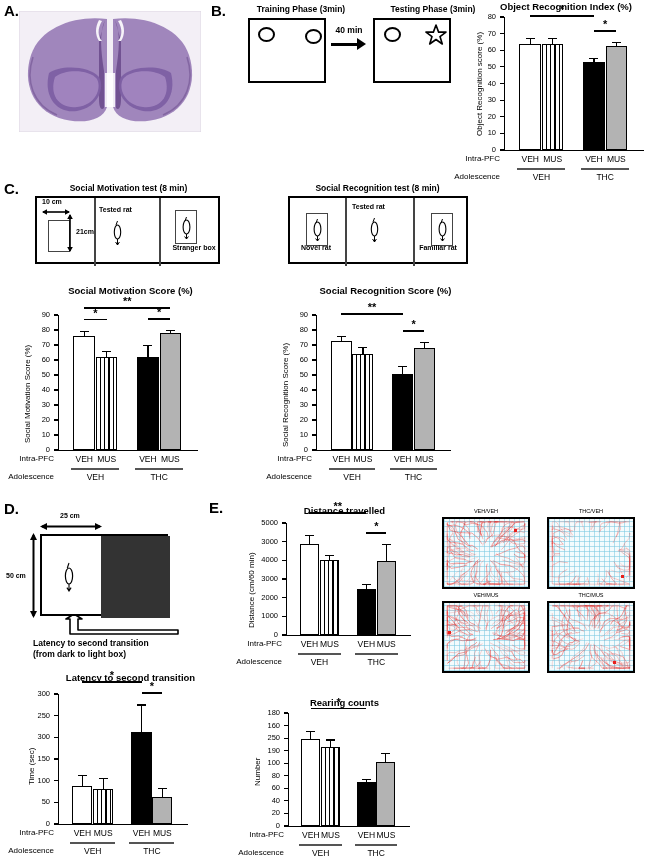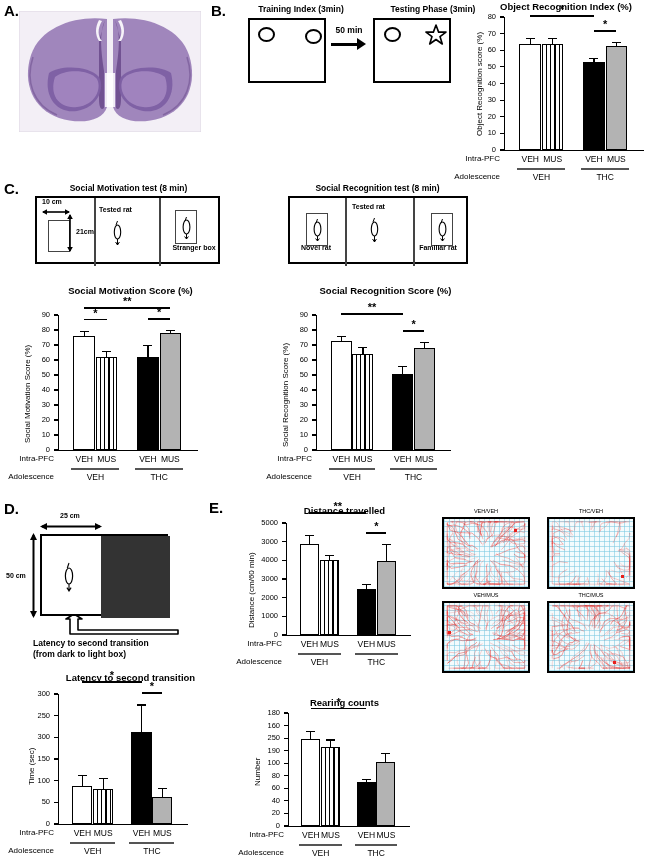--- a/index.html
+++ b/index.html
@@ -74,28 +74,28 @@
       <path d="M83 10 C78 18,79 26,83 30 L80 30 C76 24,76 16,80 9 Z" fill="#ffffff" opacity=".9"></path>
       <path d="M99 10 C104 18,103 26,99 30 L102 30 C106 24,106 16,102 9 Z" fill="#ffffff" opacity=".9"></path>
       <path d="M14 46 C6 70,14 94,38 104" fill="none" stroke="#6b4d8c" stroke-width="1.6" opacity=".55"></path>
       <path d="M168 46 C176 70,168 94,144 104" fill="none" stroke="#6b4d8c" stroke-width="1.6" opacity=".55"></path>
     </g>
     <rect x="0" y="0" width="182" height="121" fill="none" stroke="#ddd6e2" stroke-width="1"></rect>
   </svg>
 </div>
 
 <div class="abs panel-letter" style="left:211px;top:2px;">B.</div>
-<div class="abs ttl-sm" style="left:236px;top:4px;width:130px;">Training Index (3min)</div>
+<div class="abs ttl-sm" style="left:236px;top:4px;width:130px;">Training Phase (3min)</div>
 <div class="abs ttl-sm" style="left:368px;top:4px;width:130px;">Testing Phase (3min)</div>
 
 <div class="box" style="left:248px;top:18px;width:78px;height:65px;">
   <div class="circ" style="left:8px;top:7px;width:13px;height:11px;"></div>
   <div class="circ" style="left:55px;top:9px;width:13px;height:11px;"></div>
 </div>
-<div class="abs ttl-sm" style="left:329px;top:25px;width:40px;">50 min</div>
+<div class="abs ttl-sm" style="left:329px;top:25px;width:40px;">40 min</div>
 <div class="arrowline" style="left:331px;top:43px;width:28px;"></div>
 <div class="arrowhead" style="left:357px;top:38px;border-top:6px solid transparent;border-bottom:6px solid transparent;border-left:9px solid #000;"></div>
 
 <div class="box" style="left:373px;top:18px;width:78px;height:65px;">
   <div class="circ" style="left:9px;top:7px;width:13px;height:11px;"></div>
   <svg class="abs" style="left:50px;top:4px;width:22px;height:22px;" viewBox="0 0 22 22">
     <polygon points="11,1 13.6,8.1 21,8.1 15,12.6 17.3,20 11,15.5 4.7,20 7,12.6 1,8.1 8.4,8.1" fill="#fff" stroke="#000" stroke-width="1.6" stroke-linejoin="round"></polygon>
   </svg>
 </div>
 

